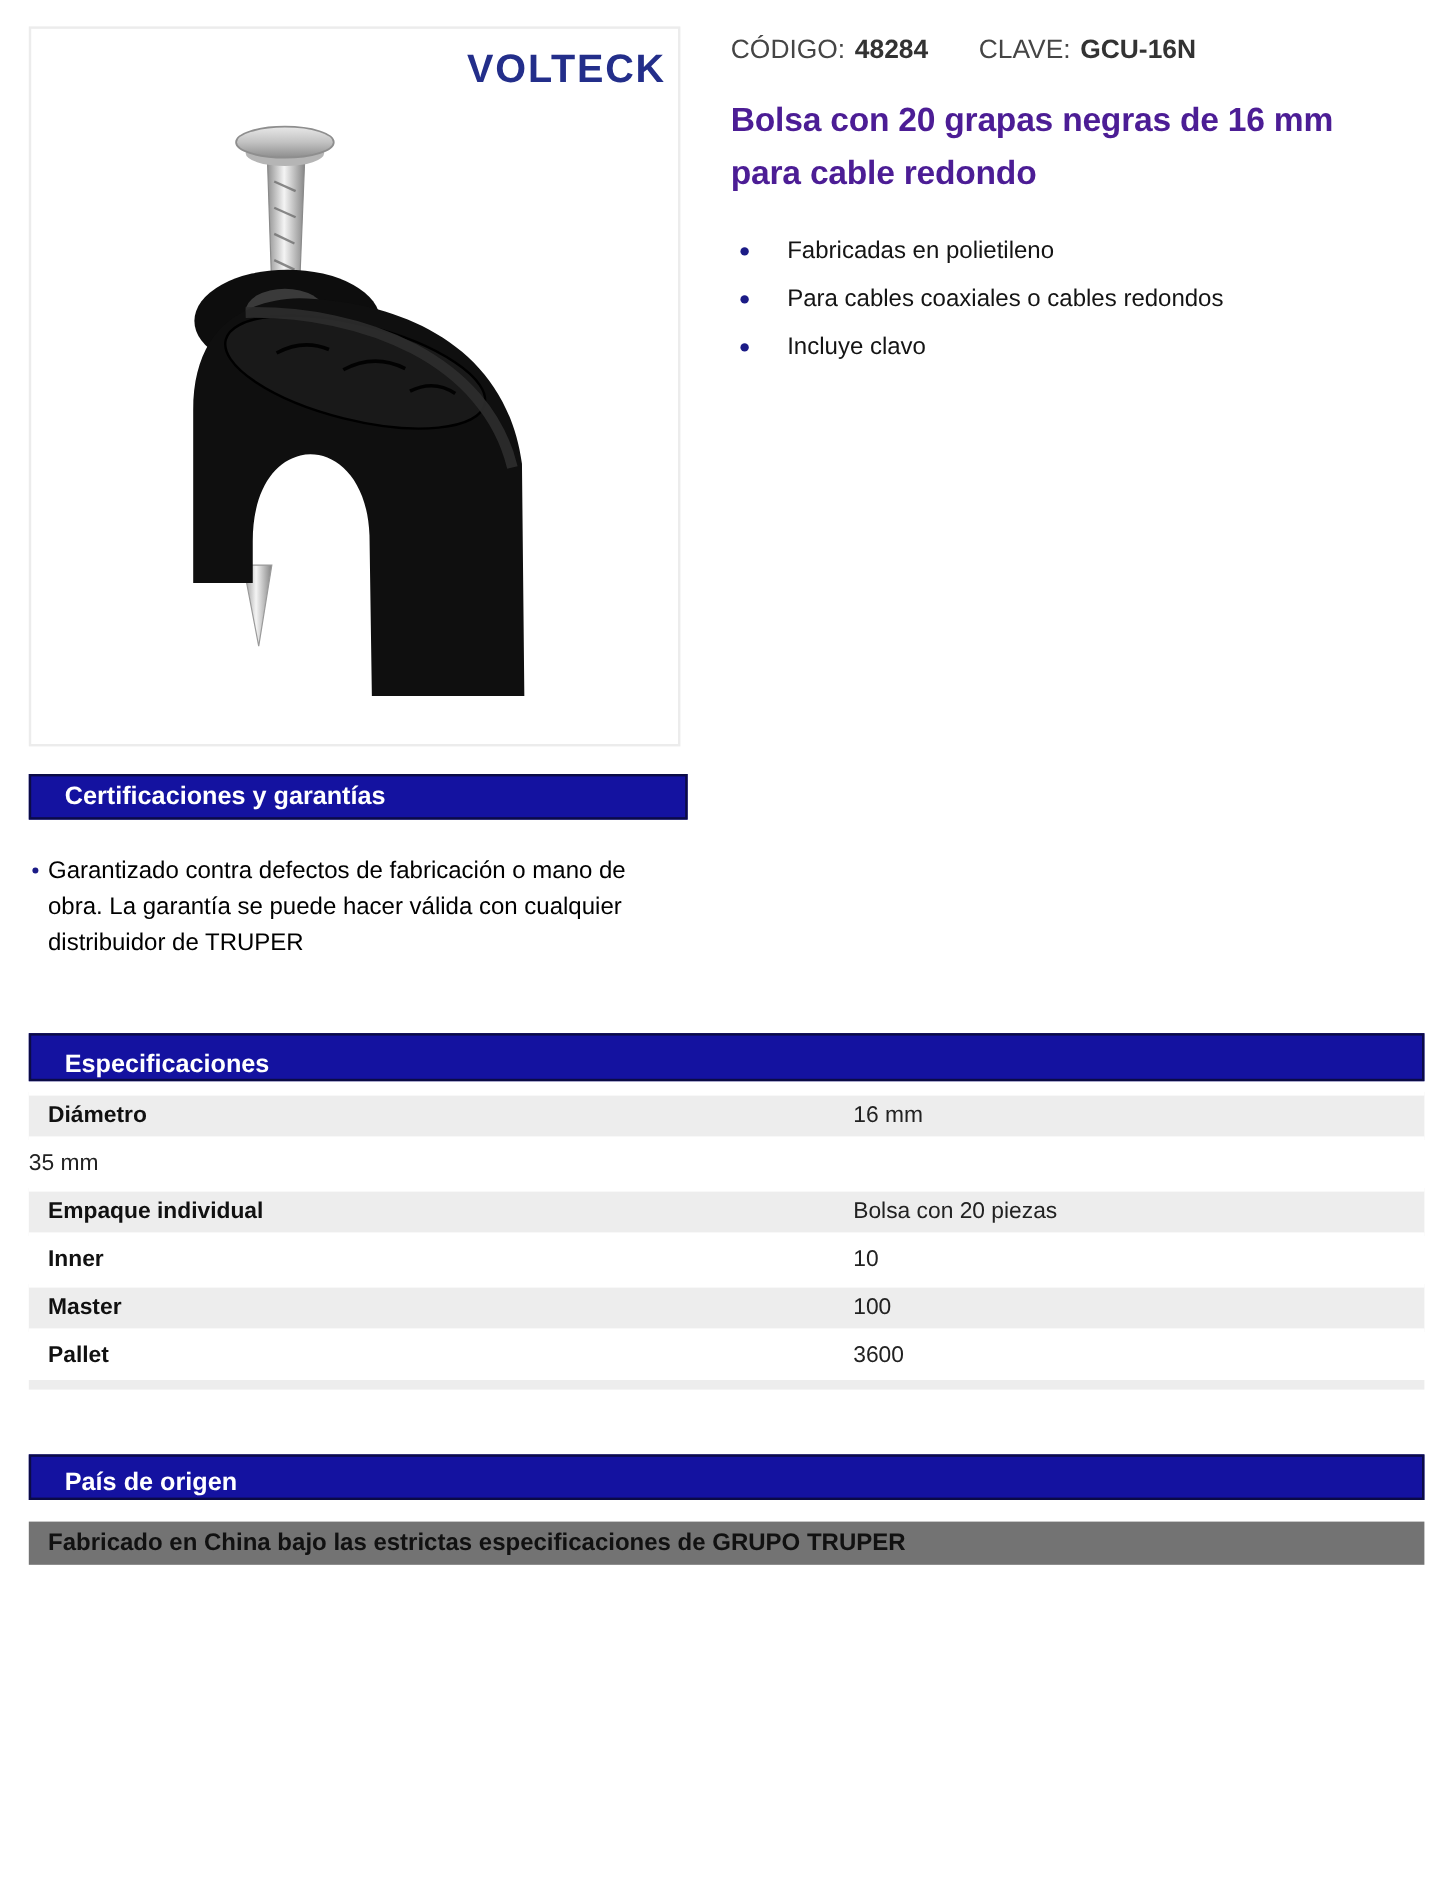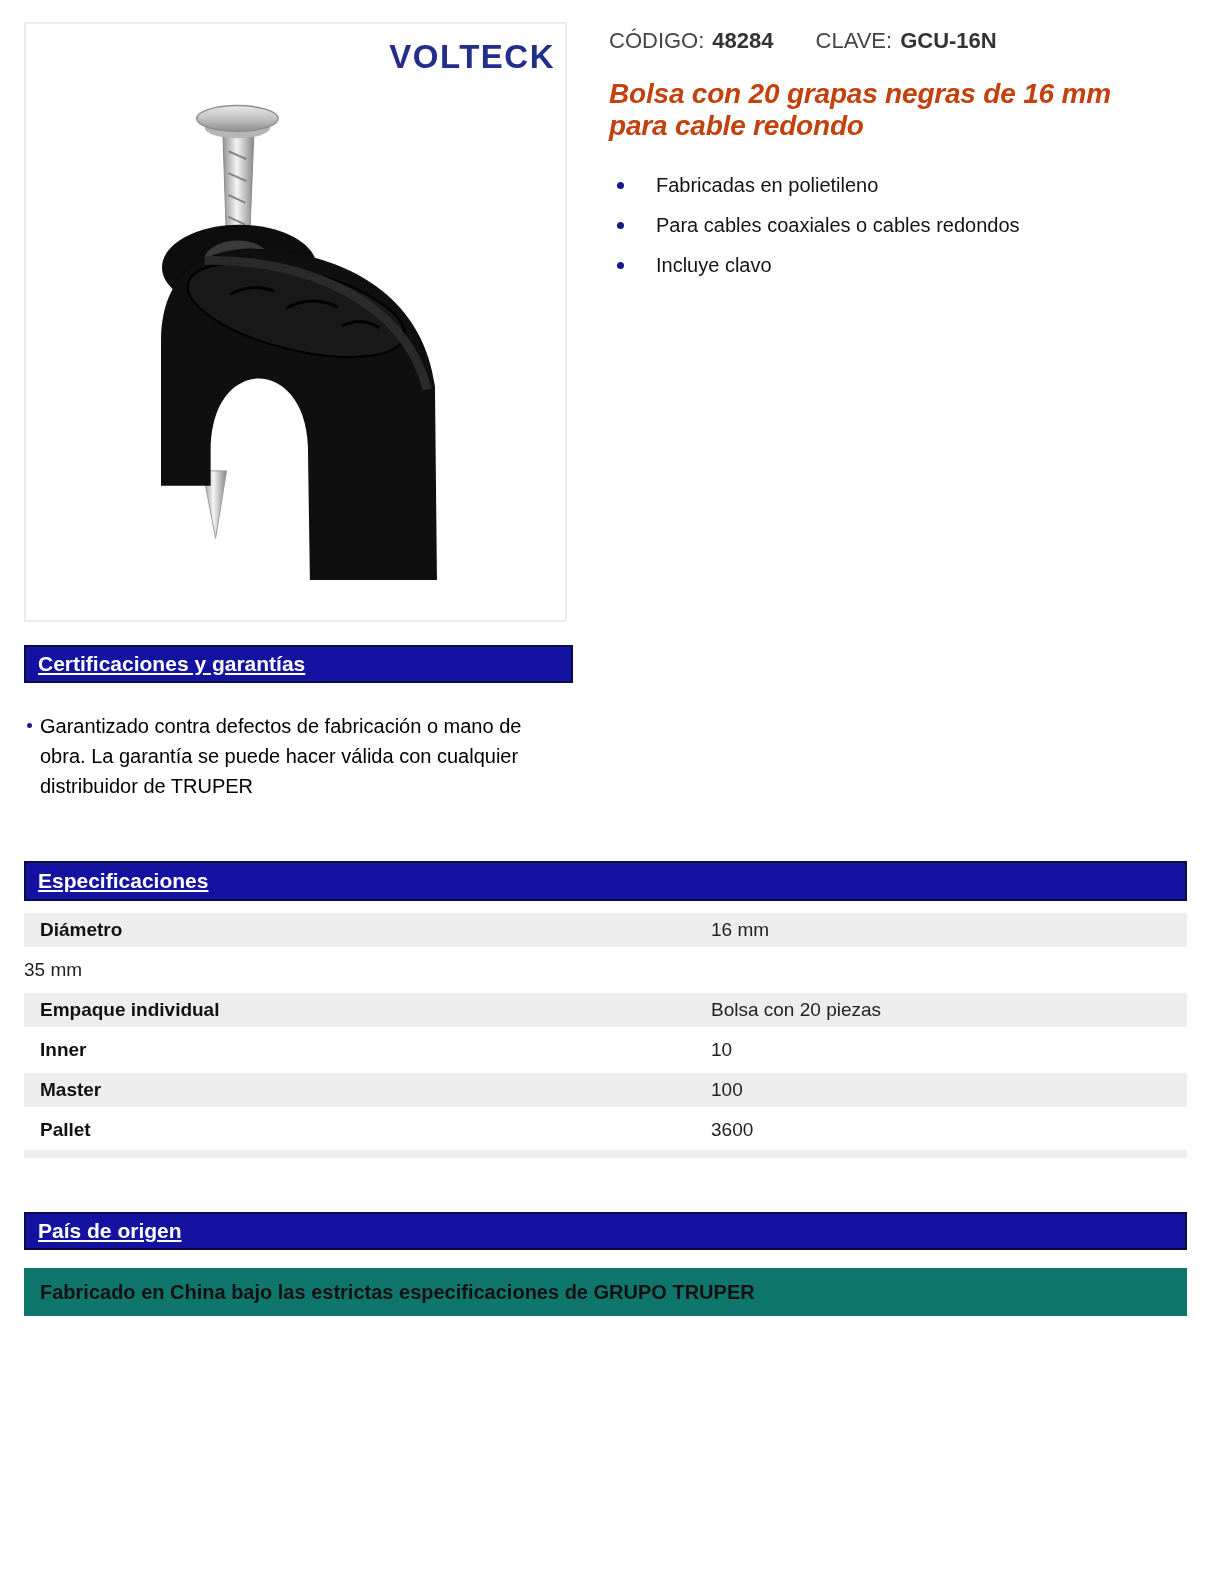--- a/index.html
+++ b/index.html
@@ -12,48 +12,48 @@
   .top-section { display:flex; padding-top:22px; }
   .image-box { width:543px; height:600px; border:2px solid #ececec; background:#fff; position:relative; flex:none;text-align:center; }
   .brand-logo { position:absolute; top:16px; right:10px; font-size:33px; font-weight:bold;
                 color:#232e8a; letter-spacing:1.5px; line-height:1; }
   .product-svg { position:absolute; left:0; top:0; width:100%; height:100%; }
 
   .info-col { margin-left:42px; width:560px; padding-top:6px; }
   .code-line { font-size:22px; color:#454545; white-space:nowrap; }
   .code-line .val { font-weight:bold; color:#333; margin-left:8px; }
   .code-line .second { margin-left:42px; }
-  .product-title { font-size:28px; line-height:32px; font-weight:bold; color:#c2410c;
-                   margin-top:24px; width:540px; letter-spacing:-0.2px;font-style:italic; }
+  .product-title { font-size:28px; line-height:44px; font-weight:bold; color:#4c1d95;
+                   margin-top:24px; width:540px; letter-spacing:-0.2px; }
   .features { list-style:none; margin-top:32px; }
   .features li { display:flex; align-items:flex-start; font-size:20px; color:#141414; margin-bottom:17px; }
   .features .dot { flex:none; width:7px; height:7px; border-radius:50%; background:#1b1b86; margin:8px 32px 0 8px; }
 
   
   .banner { background:#1412a0; border:2px solid #0b0b46; color:#ffffff; font-weight:bold;
-            font-size:21px; height:38px; display:flex; align-items:center; padding-left:12px;text-decoration:underline; }
+            font-size:21px; height:38px; display:flex; align-items:center; padding-left:28px; }
   .banner.half { width:549px; margin-top:23px; }
-  .banner.full { width:1163px; }
+  .banner.full { width:1163px;align-items:flex-end; }
 
   
   .cert-item { display:flex; margin-top:28px; width:500px; font-size:20px; line-height:30px; color:#000000; }
   .cert-item .mini-dot { flex:none; width:5px; height:5px; border-radius:50%; background:#1b1b86; margin:12px 8px 0 3px; }
 
   
   .spec-banner { margin-top:60px; height:40px; }
   .spec-table { margin-top:9px; width:1163px; }
   .spec-row { height:40px; display:flex; align-items:center; font-size:19px;gap:36px; }
   .spec-row.gray { background:#ededed; border-top:3px solid #fff; border-bottom:3px solid #fff; }
   .spec-label { width:651px; padding-left:16px; font-weight:bold; color:#111; }
   .spec-value { color:#222; }
   .table-tail { width:1163px; height:8px; background:#ededed; margin-top:0; }
 
   
   .origin-banner { margin-top:54px; }
-  .origin-row { margin-top:18px; width:1163px; height:48px; background:#0f766e;
+  .origin-row { margin-top:18px; width:1163px; height:36px; background:#737373;
                 display:flex; align-items:center; padding-left:16px;
                 font-size:20px; font-weight:bold; color:#111; }
 </style>
 </head>
 <body>
 
 <div class="page">
   <div class="content">
 
     <div class="top-section">

